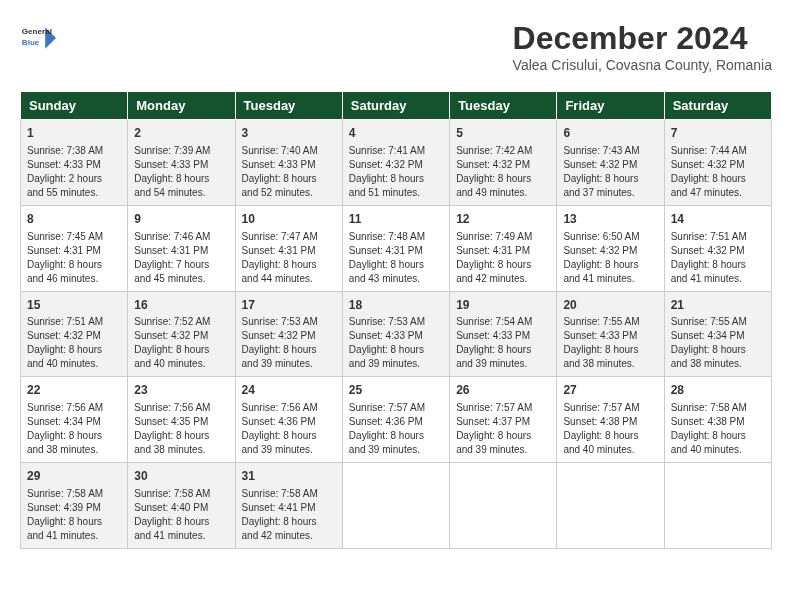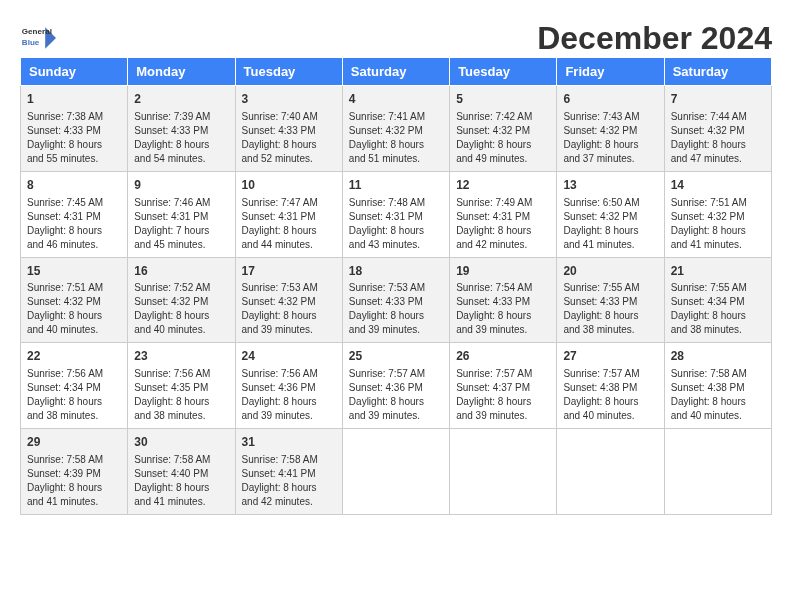--- a/index.html
+++ b/index.html
@@ -7,21 +7,21 @@
       font-family: Arial, sans-serif;
       background: #fff;
       width: 792px;
       min-height: 612px;
       padding: 20px;
     }
     .header-section {
       display: flex;
       justify-content: space-between;
       align-items: flex-start;
-      margin-bottom: 0;
+      margin-bottom: 18px;
     }
     .logo {
       display: flex;
       align-items: center;
       gap: 4px;
     }
     .logo-icon {
       width: 36px;
       height: 36px;
     }
@@ -35,21 +35,21 @@
     .sub-title {
       font-size: 14px;
       color: #555;
     }
     .calendar-table {
       width: 100%;
       border-collapse: collapse;
       font-size: 10.5px;
     }
     .calendar-table thead tr th {
-      background-color: #3b82f6;
+      background-color: #14532d;
       color: #fff;
       font-weight: bold;
       font-size: 13px;
       padding: 6px 8px;
       text-align: left;
       border: 1px solid #fff;
     }
     .calendar-table tbody tr td {
       vertical-align: top;
       padding: 5px 6px;
@@ -85,38 +85,39 @@
     <svg class="logo-icon" viewBox="0 0 40 40">
       <rect x="0" y="0" width="40" height="40" fill="white"></rect>
 
       <polygon points="28,8 40,20 28,32 28,8" fill="#4472C4"></polygon>
       <text x="2" y="16" font-family="Arial" font-weight="bold" font-size="9" fill="#333">General</text>
       <text x="2" y="28" font-family="Arial" font-weight="bold" font-size="9" fill="#4472C4">Blue</text>
     </svg>
   </div>
   <div class="title-section">
     <div class="main-title">December 2024</div>
+    <div class="sub-title">Valea Crisului, Covasna County, Romania</div>
   </div>
 </div>
 
 <table class="calendar-table">
   <thead>
     <tr>
     <th>Sunday</th>
         <th>Monday</th>
         <th>Tuesday</th>
         <th>Saturday</th>
         <th>Tuesday</th>
         <th>Friday</th>
         <th>Saturday</th>
       </tr>
   </thead>
   <tbody id="calendar-body">
   <tr>
-        <td><span class="day-number">1</span><span>Sunrise: 7:38 AM</span><br><span>Sunset: 4:33 PM</span><br><span>Daylight: 8 hours and 55 minutes.</span></td>
+        <td><span class="day-number">1</span><span>Sunrise: 7:38 AM</span><br><span>Sunset: 4:33 PM</span><br><span>Daylight: 2 hours and 55 minutes.</span></td>
         <td><span class="day-number">2</span><span>Sunrise: 7:39 AM</span><br><span>Sunset: 4:33 PM</span><br><span>Daylight: 8 hours and 54 minutes.</span></td>
         <td><span class="day-number">3</span><span>Sunrise: 7:40 AM</span><br><span>Sunset: 4:33 PM</span><br><span>Daylight: 8 hours and 52 minutes.</span></td>
         <td><span class="day-number">4</span><span>Sunrise: 7:41 AM</span><br><span>Sunset: 4:32 PM</span><br><span>Daylight: 8 hours and 51 minutes.</span></td>
         <td><span class="day-number">5</span><span>Sunrise: 7:42 AM</span><br><span>Sunset: 4:32 PM</span><br><span>Daylight: 8 hours and 49 minutes.</span></td>
         <td><span class="day-number">6</span><span>Sunrise: 7:43 AM</span><br><span>Sunset: 4:32 PM</span><br><span>Daylight: 8 hours and 37 minutes.</span></td>
         <td><span class="day-number">7</span><span>Sunrise: 7:44 AM</span><br><span>Sunset: 4:32 PM</span><br><span>Daylight: 8 hours and 47 minutes.</span></td>
       </tr>
       <tr>
         <td><span class="day-number">8</span><span>Sunrise: 7:45 AM</span><br><span>Sunset: 4:31 PM</span><br><span>Daylight: 8 hours and 46 minutes.</span></td>
         <td><span class="day-number">9</span><span>Sunrise: 7:46 AM</span><br><span>Sunset: 4:31 PM</span><br><span>Daylight: 7 hours and 45 minutes.</span></td>

